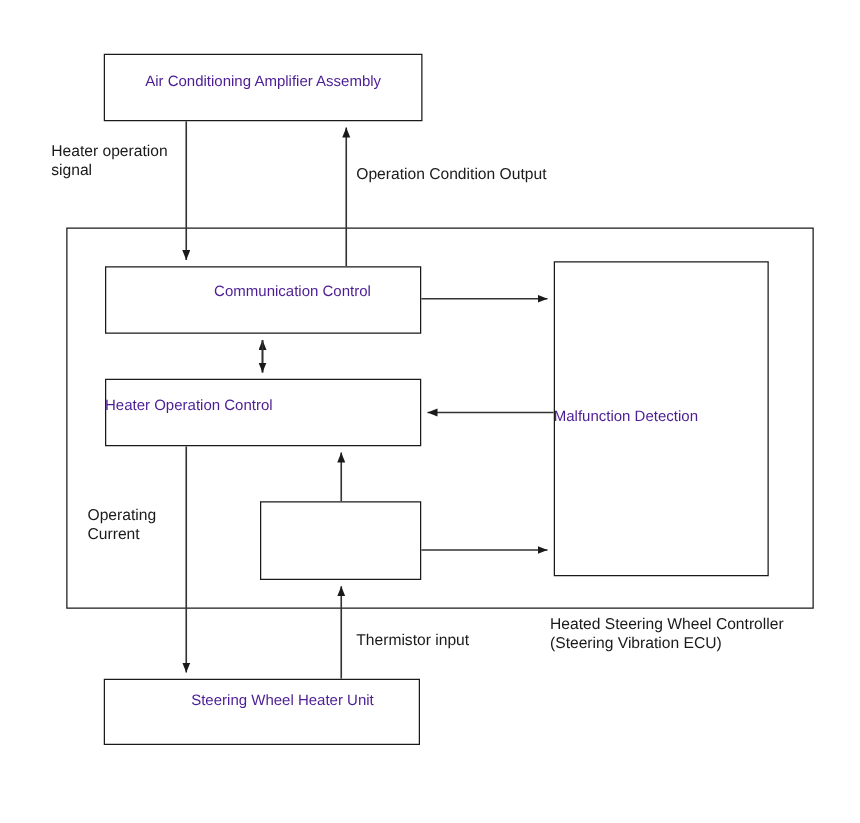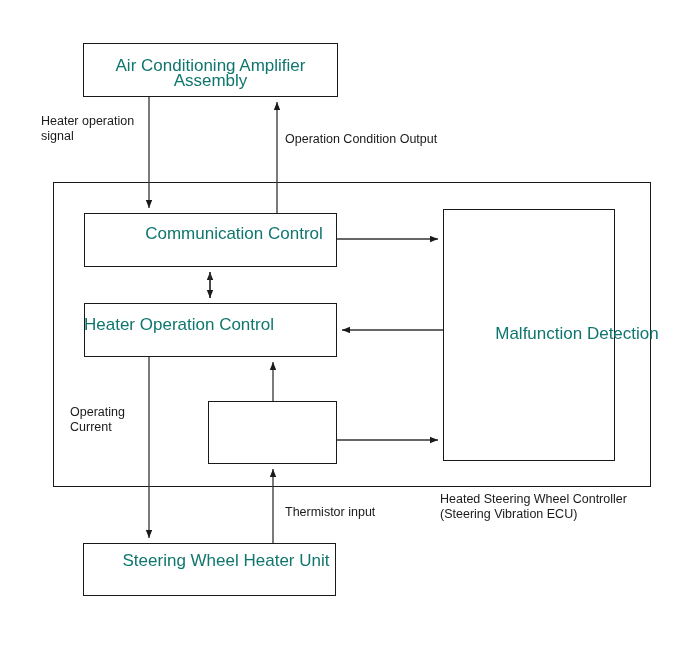--- a/index.html
+++ b/index.html
@@ -16,22 +16,22 @@
     overflow: hidden;
   }
   .box {
     position: absolute;
     box-sizing: border-box;
     border: 1.6px solid #1a1a1a;
     background: #ffffff;
   }
   .box-label {
     position: absolute;
-    font-size: 17px;
-    color: #0f766e;
+    font-size: 12px;
+    color: #4c1d95;
     line-height: 15px;
     white-space: pre-line;
   }
   .outer-ecu {
     position: absolute;
     box-sizing: border-box;
     border: 1.6px solid #1a1a1a;
     background: transparent;
   }
   .free-label {
@@ -94,21 +94,21 @@
 
   <div class="box" style="left:84px; top:213px; width:253px; height:54px;"></div>
   <div class="box-label" style="left:84px; top:226px; width:300px; text-align:center;">Communication Control</div>
 
   <div class="box" style="left:84px; top:303px; width:253px; height:54px;"></div>
   <div class="box-label" style="left:84px; top:317px; width:253px; text-align:left;">Heater Operation Control</div>
 
   <div class="box" style="left:208px; top:401px; width:129px; height:63px;"></div>
 
   <div class="box" style="left:443px; top:209px; width:172px; height:252px;"></div>
-  <div class="box-label" style="left:443px; top:326px; width:192px; text-align:center;margin-left:38px;">Malfunction Detection</div>
+  <div class="box-label" style="left:443px; top:326px; width:192px; text-align:left;">Malfunction Detection</div>
 
   <div class="box" style="left:83px; top:543px; width:253px; height:53px;"></div>
   <div class="box-label" style="left:83px; top:553px; width:286px; text-align:center;">Steering Wheel Heater Unit</div>
 
   <div class="free-label" style="left:41px; top:114px; text-align:left;">Heater operation
 signal</div>
 
   <div class="free-label" style="left:285px; top:132px; text-align:center;">Operation Condition Output</div>
 
   <div class="free-label" style="left:70px; top:405px; text-align:left;">Operating

